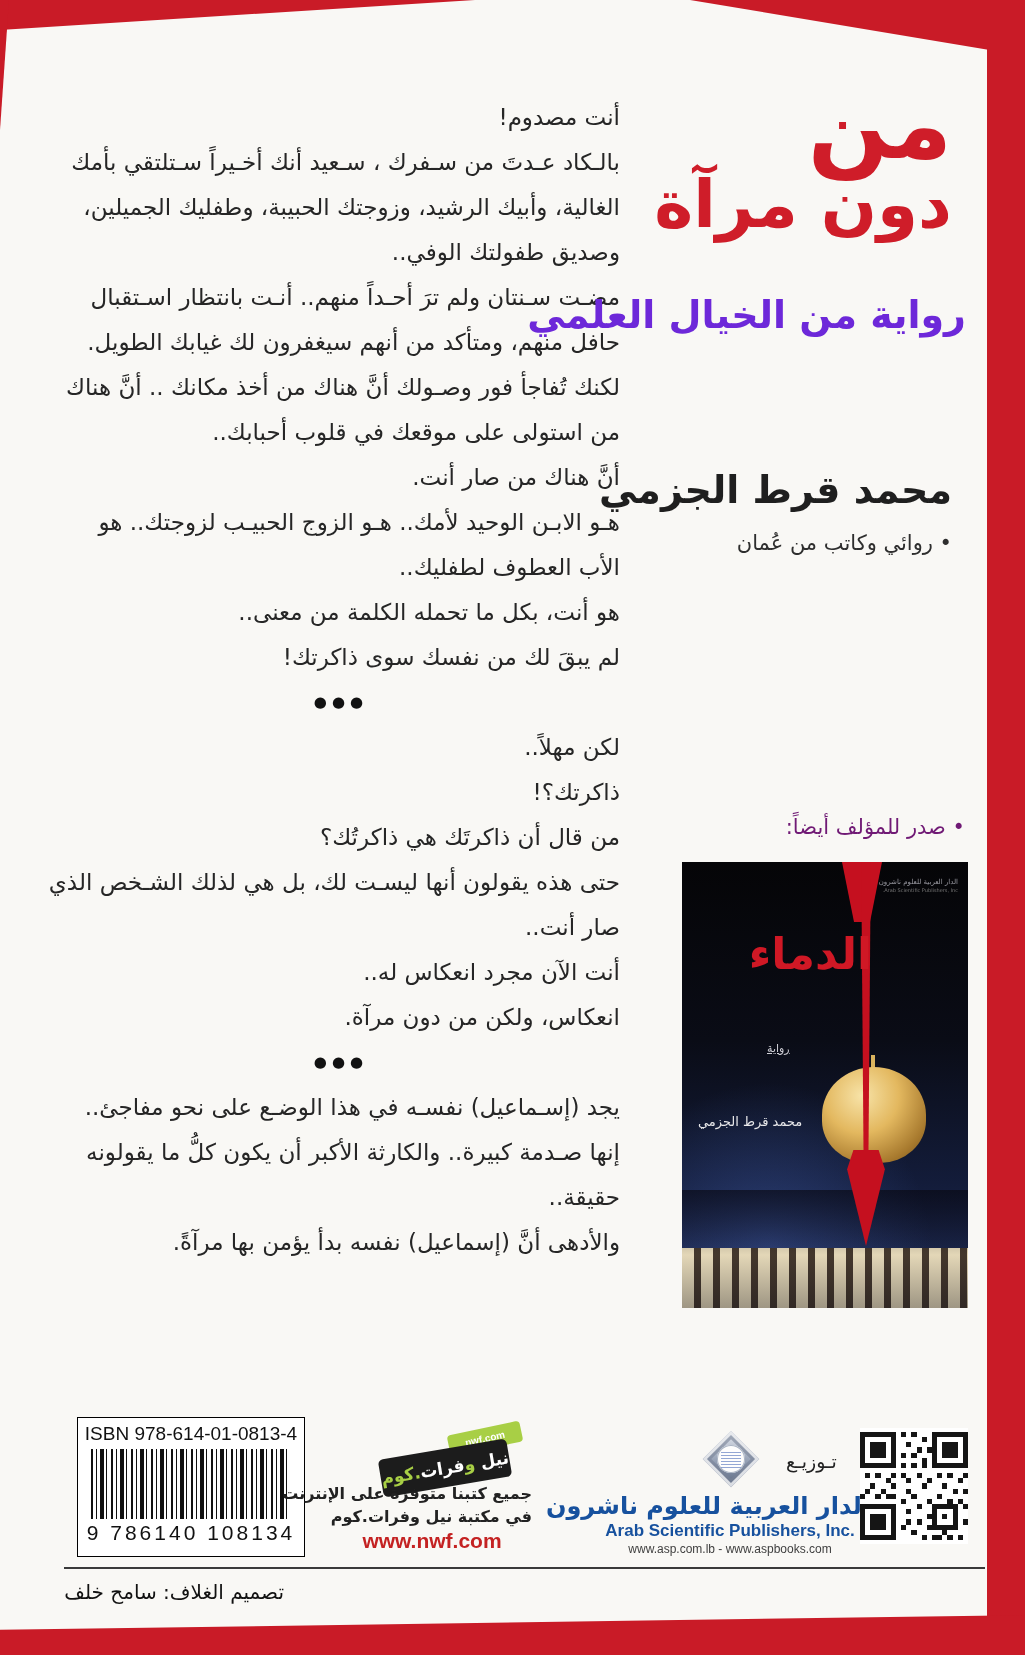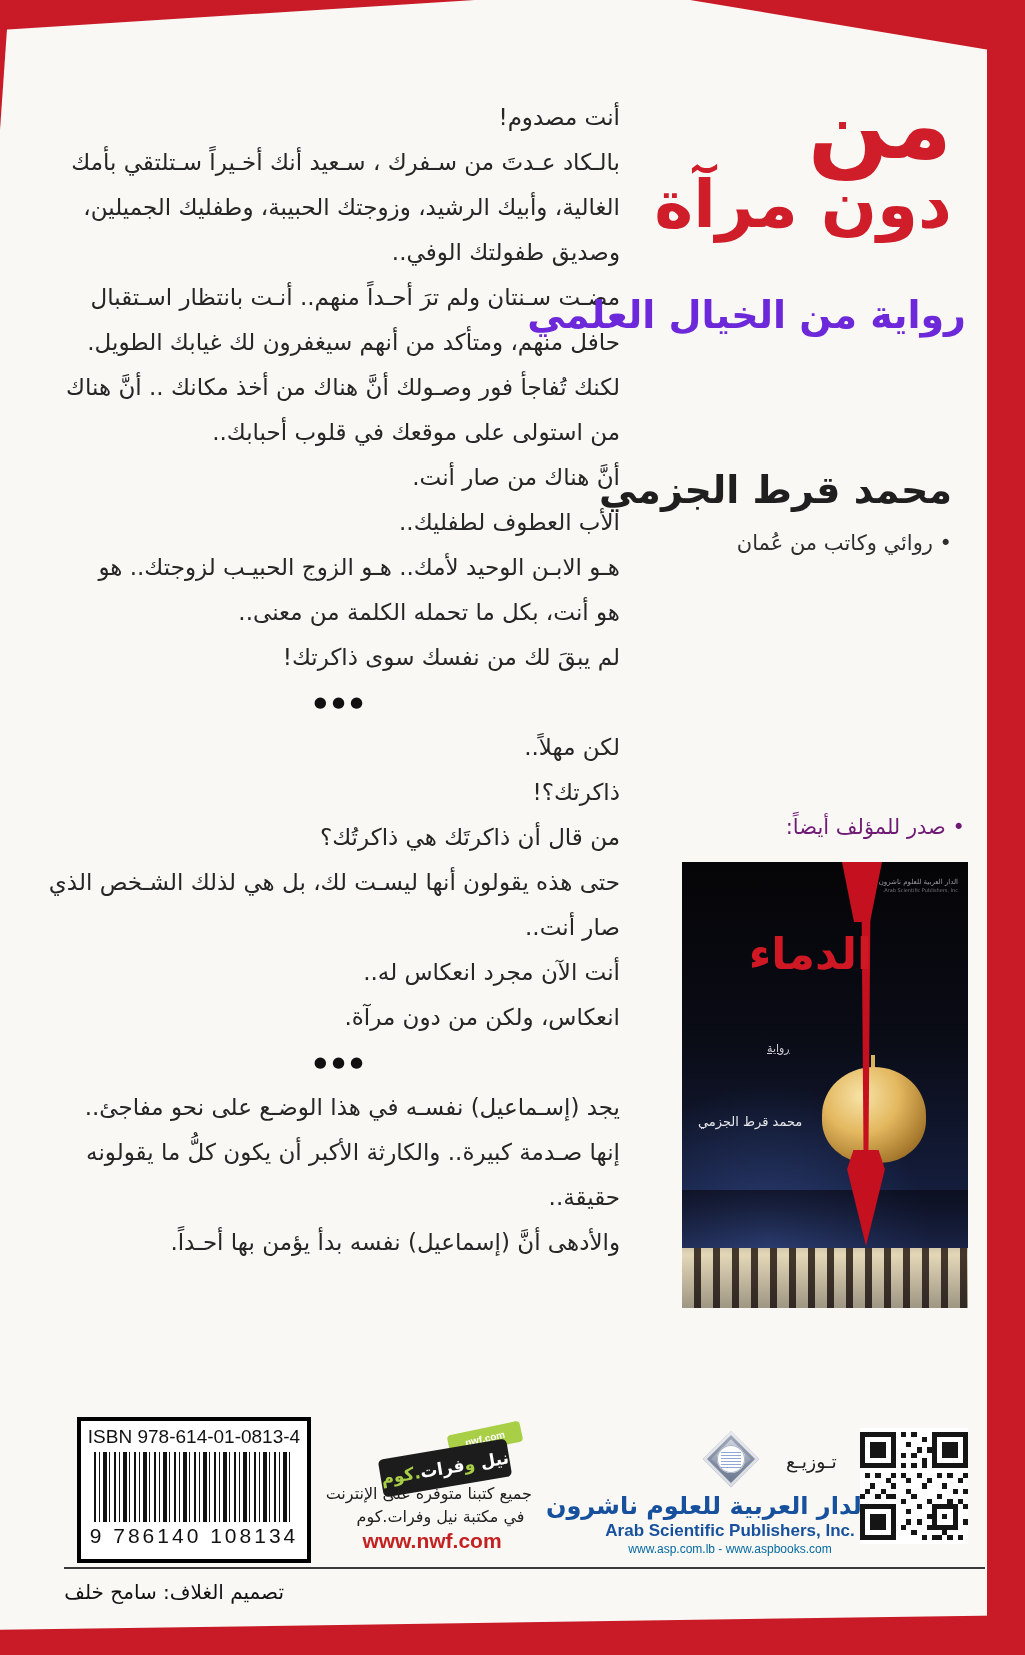--- a/index.html
+++ b/index.html
@@ -55,46 +55,46 @@
     background:radial-gradient(circle at 38% 30%,#f7e3a8 0%,#e3b85f 40%,#a87a2e 75%,#6b4c1a 100%);}
   .dome-finial{left:189px;top:193px;width:4px;height:14px;background:#d9b35e;}
   .arcade-upper{left:0;bottom:58px;width:286px;height:58px;
     background:repeating-linear-gradient(90deg,#cbb184 0 10px,#241d2b 10px 17px,#9b8precision 0 0),
     repeating-linear-gradient(90deg,#cbb184 0 10px,#241d2b 10px 17px);}
   .arcade-lower{left:0;bottom:0;width:286px;height:60px;
     background:repeating-linear-gradient(90deg,#efe2c0 0 12px,#473a2e 12px 19px);}
   .arcade-shade{left:0;bottom:0;width:286px;height:118px;
     background:linear-gradient(180deg,rgba(8,8,18,.65),rgba(8,8,18,.05) 55%,rgba(8,8,18,.35));}
   
-  .isbn-box{left:77px;top:1417px;width:226px;height:138px;border:4px solid #000000;background:#fff;text-align:center;}
+  .isbn-box{left:77px;top:1417px;width:226px;height:138px;border:1px solid #000000;background:#fff;text-align:center;}
   .isbn-label{margin-top:5px;font-family:"Liberation Sans",sans-serif;font-size:19px;color:#111;}
   .barcode{margin:4px auto 2px;width:200px;height:70px;
     background:repeating-linear-gradient(90deg,#111 0 2px,#fff 2px 5px,#111 5px 6px,#fff 6px 9px,#111 9px 13px,#fff 13px 15px,#111 15px 16px,#fff 16px 20px);}
   .isbn-digits{font-family:"Liberation Sans",sans-serif;font-size:21px;letter-spacing:3px;color:#111;}
   .nwf-tag-green{left:448px;top:1428px;width:74px;height:21px;background:var(--green);border-radius:4px;
     transform:rotate(-12deg);color:#fff;font-size:10px;font-weight:bold;text-align:center;line-height:21px;
     font-family:"Liberation Sans",sans-serif;}
   .nwf-tag-black{left:380px;top:1449px;width:130px;height:38px;background:#1c1c1c;border-radius:5px;
     transform:rotate(-9.5deg);color:#fff;font-size:17px;font-weight:bold;text-align:center;line-height:38px;}
   .nwf-lines{left:332px;top:1482px;width:200px;text-align:center;}
-  .nwf-line{font-size:16px;font-weight:normal;color:#222;line-height:23px;white-space:nowrap;margin-left:17px;}
+  .nwf-line{font-size:16px;font-weight:bold;color:#222;line-height:23px;white-space:nowrap;margin-left:17px;}
   .nwf-url{font-family:"Liberation Sans",sans-serif;font-size:21px;font-weight:bold;color:#c42222;line-height:26px;}
   .asp-diamond{left:702px;top:1430px;width:58px;height:58px;}
   .asp-diamond .dout{position:absolute;left:9px;top:9px;width:40px;height:40px;transform:rotate(45deg);
     background:linear-gradient(135deg,#e8ecf2,#8b97ad 60%,#5a6880);
     box-shadow:inset 0 0 0 3px rgba(255,255,255,.75),inset 0 0 0 6px rgba(120,130,150,.6);}
   .asp-diamond .dcircle{position:absolute;left:15px;top:15px;width:28px;height:28px;border-radius:50%;background:#fdfdfd;
     box-shadow:inset 0 0 0 1px #aab4c4;overflow:hidden;}
   .asp-diamond .dcircle::after{content:"";position:absolute;left:4px;top:5px;width:20px;height:18px;
     background:repeating-linear-gradient(0deg,rgba(90,120,190,.65) 0 1px,transparent 1px 3px);}
   .dist{left:786px;top:1450px;font-size:19px;color:#222;}
   .asp-text{left:590px;top:1492px;width:280px;text-align:center;}
   .asp-ar{font-size:24px;font-weight:bold;color:var(--blue);line-height:28px;white-space:nowrap;}
   .asp-en{font-family:"Liberation Sans",sans-serif;font-size:17px;font-weight:bold;color:var(--blue);line-height:21px;}
-  .asp-urls{font-family:"Liberation Sans",sans-serif;font-size:12px;color:#0369a1;line-height:16px;}
+  .asp-urls{font-family:"Liberation Sans",sans-serif;font-size:12px;color:#404040;line-height:16px;}
   .qr{left:860px;top:1428px;width:108px;height:116px;background:#fff;}
   .foot-rule{left:64px;top:1567px;width:921px;height:2px;background:#3a3a3a;}
   .credit{left:64px;top:1580px;width:220px;text-align:right;font-size:20px;color:#111;}
 </style>
 </head>
 <body>
 
 <div class="page">
 
   <div class="abs bd bd-tl"></div>
@@ -106,37 +106,37 @@
   <div class="abs blurb rtl">
       <div class="blurb-line">أنت مصدوم!</div>
       <div class="blurb-line">بالـكاد عـدتَ من سـفرك ، سـعيد أنك أخـيراً سـتلتقي بأمك</div>
       <div class="blurb-line">الغالية، وأبيك الرشيد، وزوجتك الحبيبة، وطفليك الجميلين،</div>
       <div class="blurb-line">وصديق طفولتك الوفي..</div>
       <div class="blurb-line">مضـت سـنتان ولم ترَ أحـداً منهم.. أنـت بانتظار اسـتقبال</div>
       <div class="blurb-line">حافل منهم، ومتأكد من أنهم سيغفرون لك غيابك الطويل.</div>
       <div class="blurb-line">لكنك تُفاجأ فور وصـولك أنَّ هناك من أخذ مكانك .. أنَّ هناك</div>
       <div class="blurb-line">من استولى على موقعك في قلوب أحبابك..</div>
       <div class="blurb-line">أنَّ هناك من صار أنت.</div>
+      <div class="blurb-line">هـو الابـن الوحيد لأمك.. هـو الزوج الحبيـب لزوجتك.. هو</div>
       <div class="blurb-line">الأب العطوف لطفليك..</div>
-      <div class="blurb-line">هـو الابـن الوحيد لأمك.. هـو الزوج الحبيـب لزوجتك.. هو</div>
       <div class="blurb-line">هو أنت، بكل ما تحمله الكلمة من معنى..</div>
       <div class="blurb-line">لم يبقَ لك من نفسك سوى ذاكرتك!</div>
       <div class="blurb-sep">●●●</div>
       <div class="blurb-line">لكن مهلاً..</div>
       <div class="blurb-line">ذاكرتك؟!</div>
       <div class="blurb-line">من قال أن ذاكرتَك هي ذاكرتُك؟</div>
       <div class="blurb-line">حتى هذه يقولون أنها ليسـت لك، بل هي لذلك الشـخص الذي</div>
       <div class="blurb-line">صار أنت..</div>
       <div class="blurb-line">أنت الآن مجرد انعكاس له..</div>
       <div class="blurb-line">انعكاس، ولكن من دون مرآة.</div>
       <div class="blurb-sep">●●●</div>
       <div class="blurb-line">يجد (إسـماعيل) نفسـه في هذا الوضـع على نحو مفاجئ..</div>
       <div class="blurb-line">إنها صـدمة كبيرة.. والكارثة الأكبر أن يكون كلُّ ما يقولونه</div>
       <div class="blurb-line">حقيقة..</div>
-      <div class="blurb-line">والأدهى أنَّ (إسماعيل) نفسه بدأ يؤمن بها أحـداً.</div>
+      <div class="blurb-line">والأدهى أنَّ (إسماعيل) نفسه بدأ يؤمن بها مرآةً.</div>
     </div>
 
   <div class="abs t1 rtl">من</div>
   <div class="abs t2 rtl">دون مرآة</div>
   <div class="abs subtitle rtl">رواية من الخيال العلمي</div>
   <div class="abs author rtl">محمد قرط الجزمي</div>
   <div class="abs author-bio rtl">• روائي وكاتب من عُمان</div>
 
   <div class="abs also-heading rtl">• صدر للمؤلف أيضاً:</div>
 

